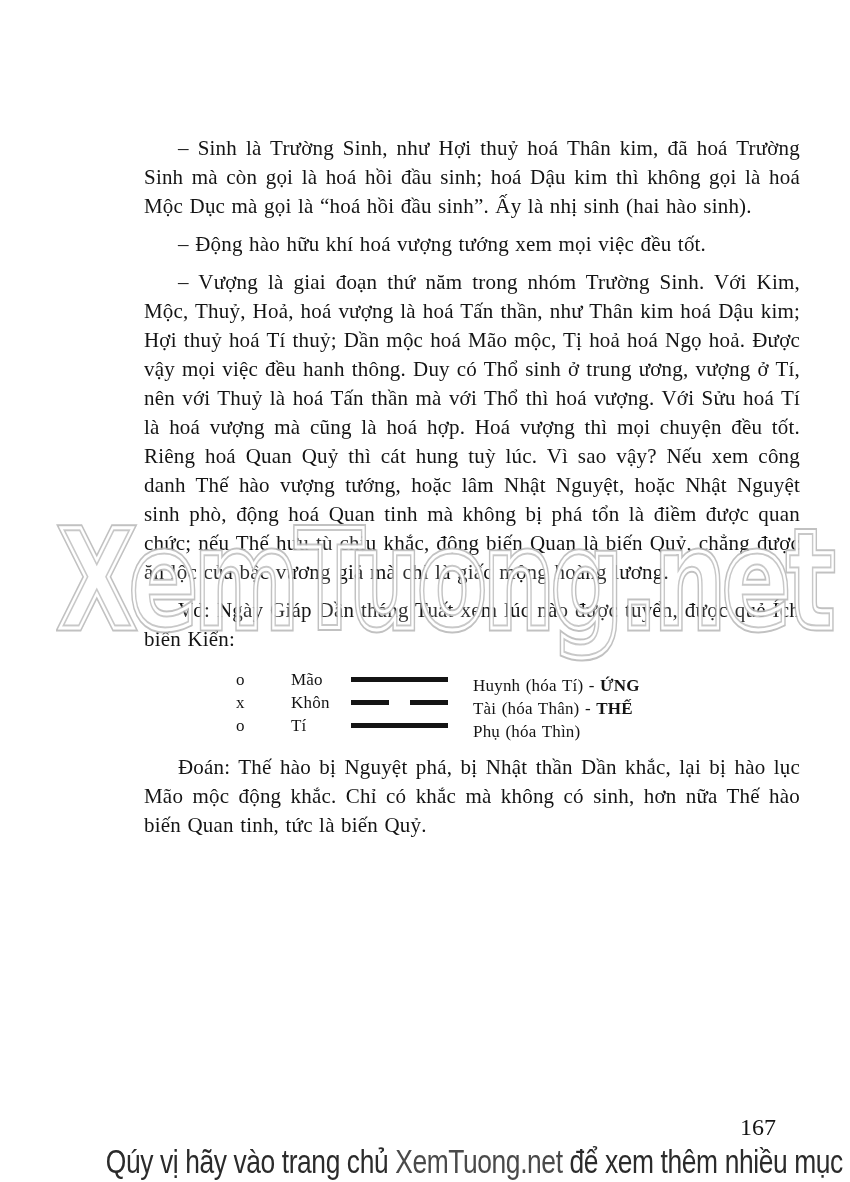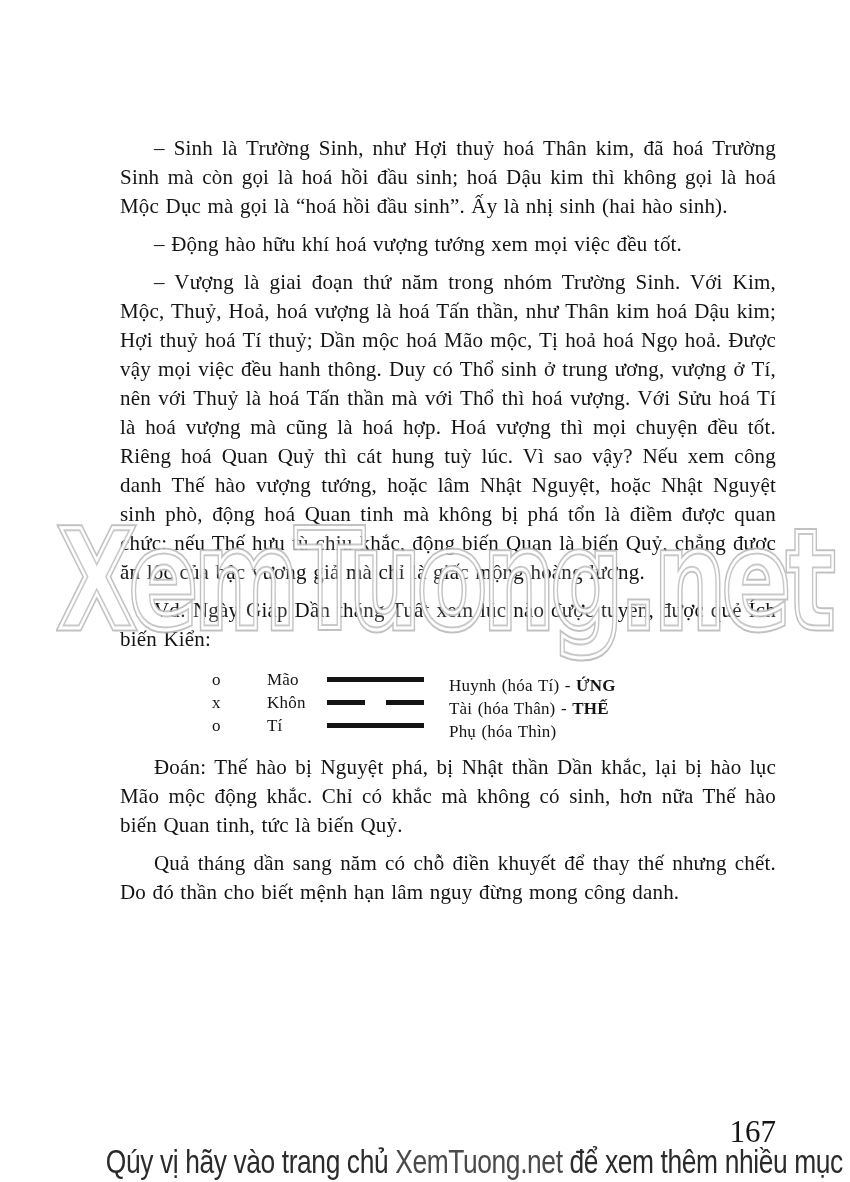--- a/index.html
+++ b/index.html
@@ -6,21 +6,21 @@
   .page{
     position:relative;
     width:850px;height:1182px;
     background:#ffffff;
     overflow:hidden;
     font-family:"Liberation Serif", serif;
     color:#141414;
   }
   .content{
     position:absolute;
-    left:120px; top:134px;
+    left:144px; top:134px;
     width:656px;
     font-size:21px;
     line-height:29px;
     text-align:justify;
     letter-spacing:0.2px;
     word-spacing:1px;
   }
   .content p{
     margin:0 0 9px 0;
     text-indent:34px;
@@ -66,21 +66,21 @@
     transform:scaleX(0.73);
     transform-origin:left center;
     color:transparent;
   }
   .watermark .wm-outer{-webkit-text-stroke:7px #b7b7b7;opacity:0.85;}
   .watermark .wm-inner{-webkit-text-stroke:3px #ffffff;color:rgba(255,255,255,0.12);}
   
   .page-number{
     position:absolute;
     right:74px; top:1114px;
-    font-size:31px;
+    font-size:24px;
     color:#141414;
   }
   .footer{
     position:absolute;
     left:0; bottom:0;
     width:850px;
     text-align:center;
     white-space:nowrap;
     z-index:4;
   }
@@ -122,21 +122,20 @@
       </div>
       <div class="hexrow">
         <span class="marker">o</span>
         <span class="branch">Tí</span>
         <span class="hexline solid"></span>
         <span class="hexlabel"><span>Phụ (hóa Thìn)</span><b></b></span>
       </div>
     </div>
 
     <p>Đoán: Thế hào bị Nguyệt phá, bị Nhật thần Dần khắc, lại bị hào lục Mão mộc động khắc. Chỉ có khắc mà không có sinh, hơn nữa Thế hào biến Quan tinh, tức là biến Quỷ.</p>
-    <p>Quả tháng dần sang năm có chỗ điền khuyết để thay thế nhưng chết. Do đó thần cho biết mệnh hạn lâm nguy đừng mong công danh.</p>
   </div>
 
   <div class="watermark">
     <span class="wm-outer">XemTuong.net</span>
     <span class="wm-inner">XemTuong.net</span>
   </div>
 
   <div class="page-number">167</div>
 
   <div class="footer">

